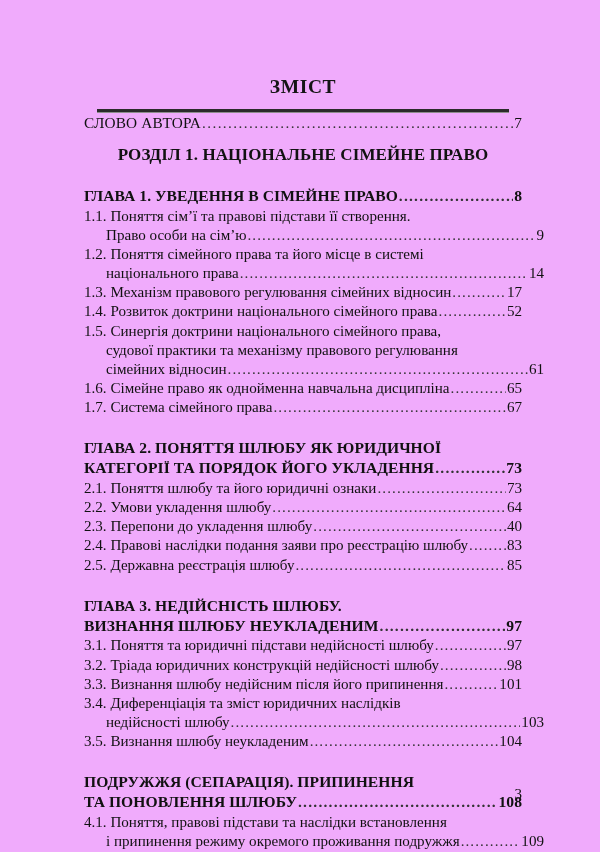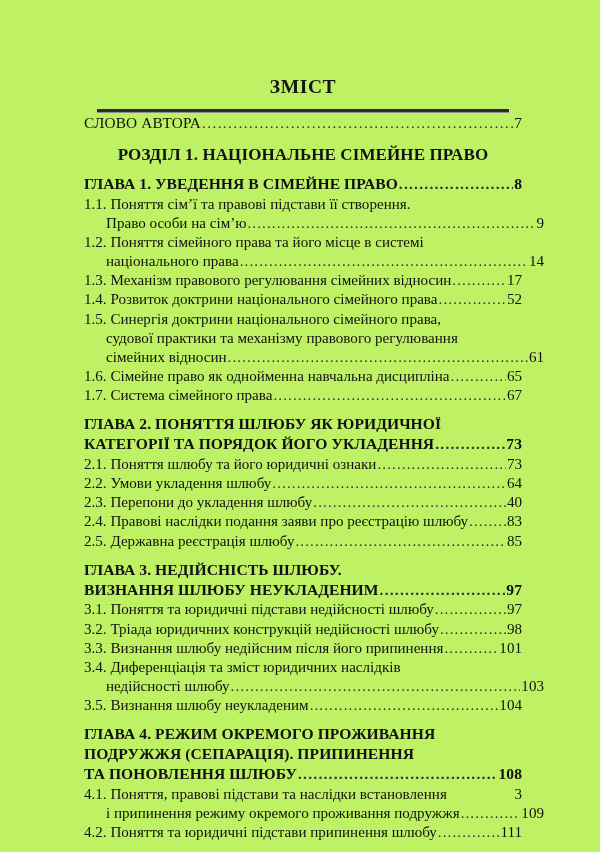--- a/index.html
+++ b/index.html
@@ -5,21 +5,21 @@
 <style>
   html, body {
     margin: 0;
     padding: 0;
     background: #ffffff;
   }
   .page {
     position: relative;
     width: 600px;
     height: 852px;
-    background: #bef264;
+    background: #f0abfc;
     margin: 0 auto;
     overflow: hidden;
     font-family: "Liberation Serif", "DejaVu Serif", serif;
     color: #111111;
     box-sizing: border-box;
   }
 
   .content {
     position: absolute;
     left: 84px;
@@ -90,21 +90,21 @@
     text-align: center;
     font-size: 17px;
     font-weight: bold;
     margin-top: 12px;
     letter-spacing: 0.1px;
     color: #121212;
   }
 
   
   .chapter {
-    margin-top: 9px;
+    margin-top: 21px;
   }
   .chapter-head {
     font-size: 15.6px;
     font-weight: bold;
     letter-spacing: 0.05px;
     color: #111111;
   }
   .chapter-head .leader { letter-spacing: 1.2px; font-weight: bold; }
 
   
@@ -291,21 +291,20 @@
               <div class="row">
                 <span class="txt">3.5. Визнання шлюбу неукладеним</span>
                 <span class="leader">........................................................................................................................</span>
                 <span class="pg">104</span>
               </div>
             </div>
           </div>
         </div>
         <div class="chapter">
           <div class="chapter-head">
-            <div class="wrap">ГЛАВА 4. РЕЖИМ ОКРЕМОГО ПРОЖИВАННЯ</div>
             <div class="wrap">ПОДРУЖЖЯ (СЕПАРАЦІЯ). ПРИПИНЕННЯ</div>
             <div class="row">
               <span class="txt">ТА ПОНОВЛЕННЯ ШЛЮБУ</span>
               <span class="leader">........................................................................................................................</span>
               <span class="pg">108</span>
             </div>
           </div>
           <div class="sections">
             <div class="entry">
               <div class="wrap">4.1. Поняття, правові підстави та наслідки встановлення</div>

